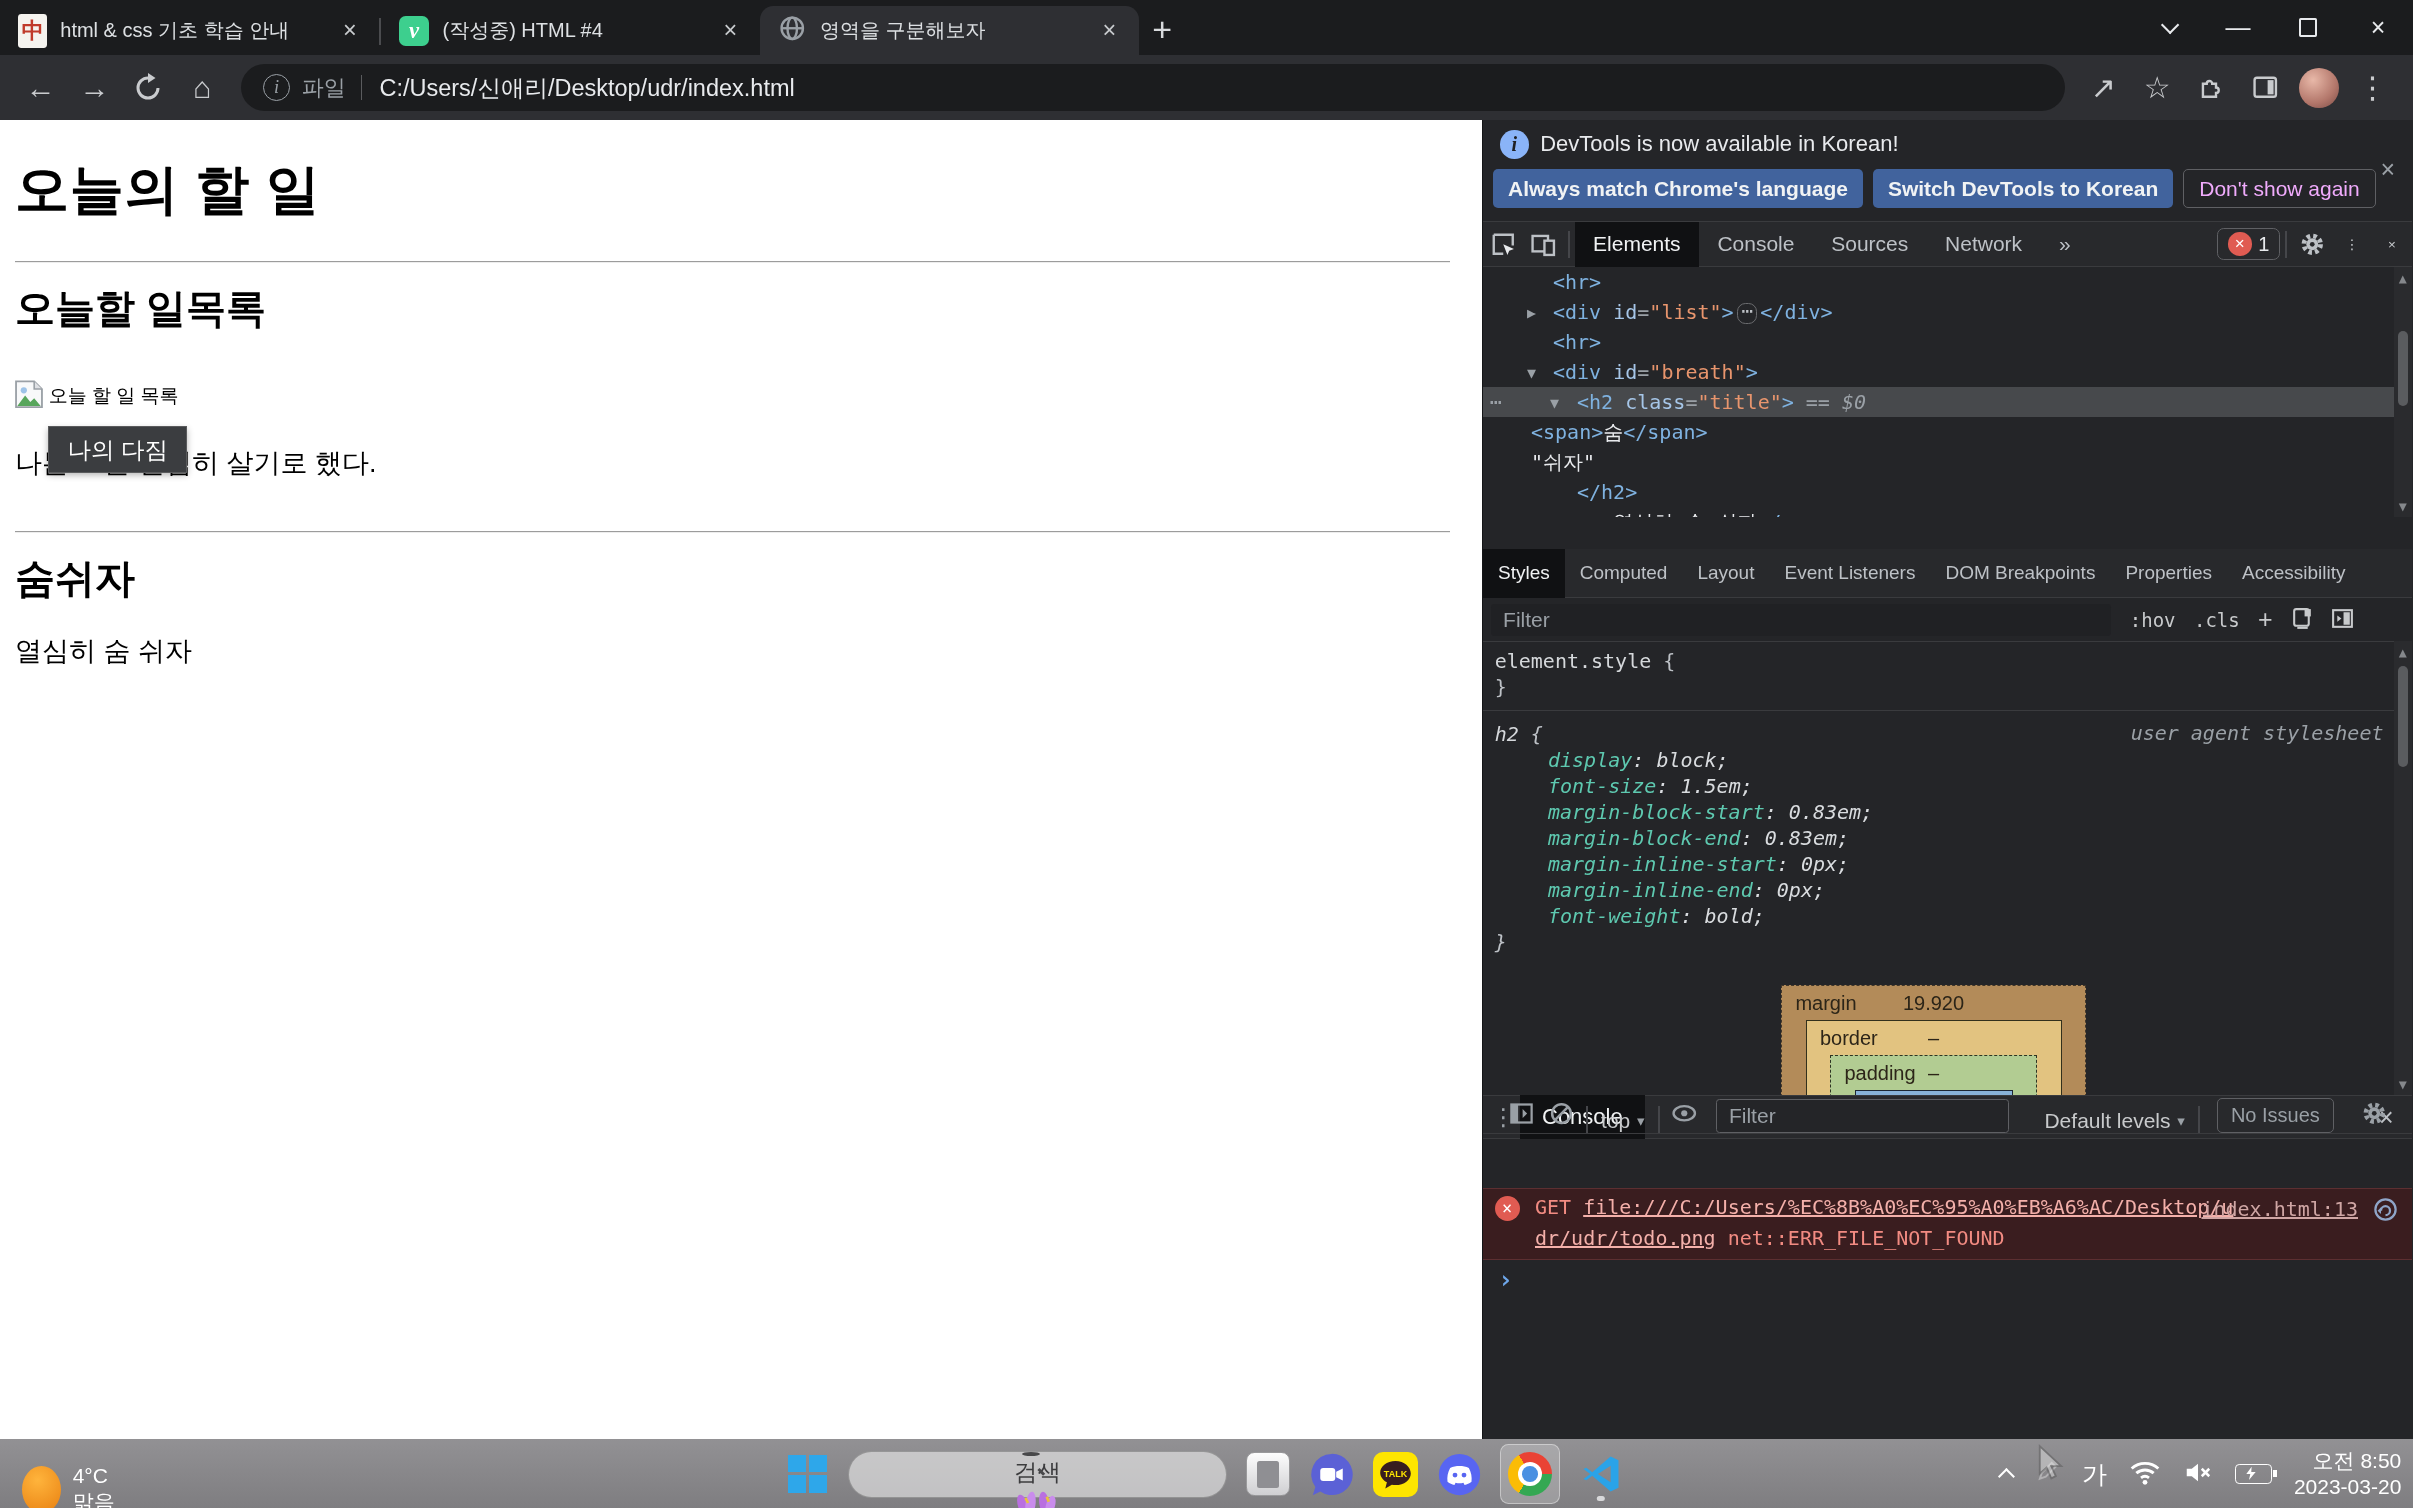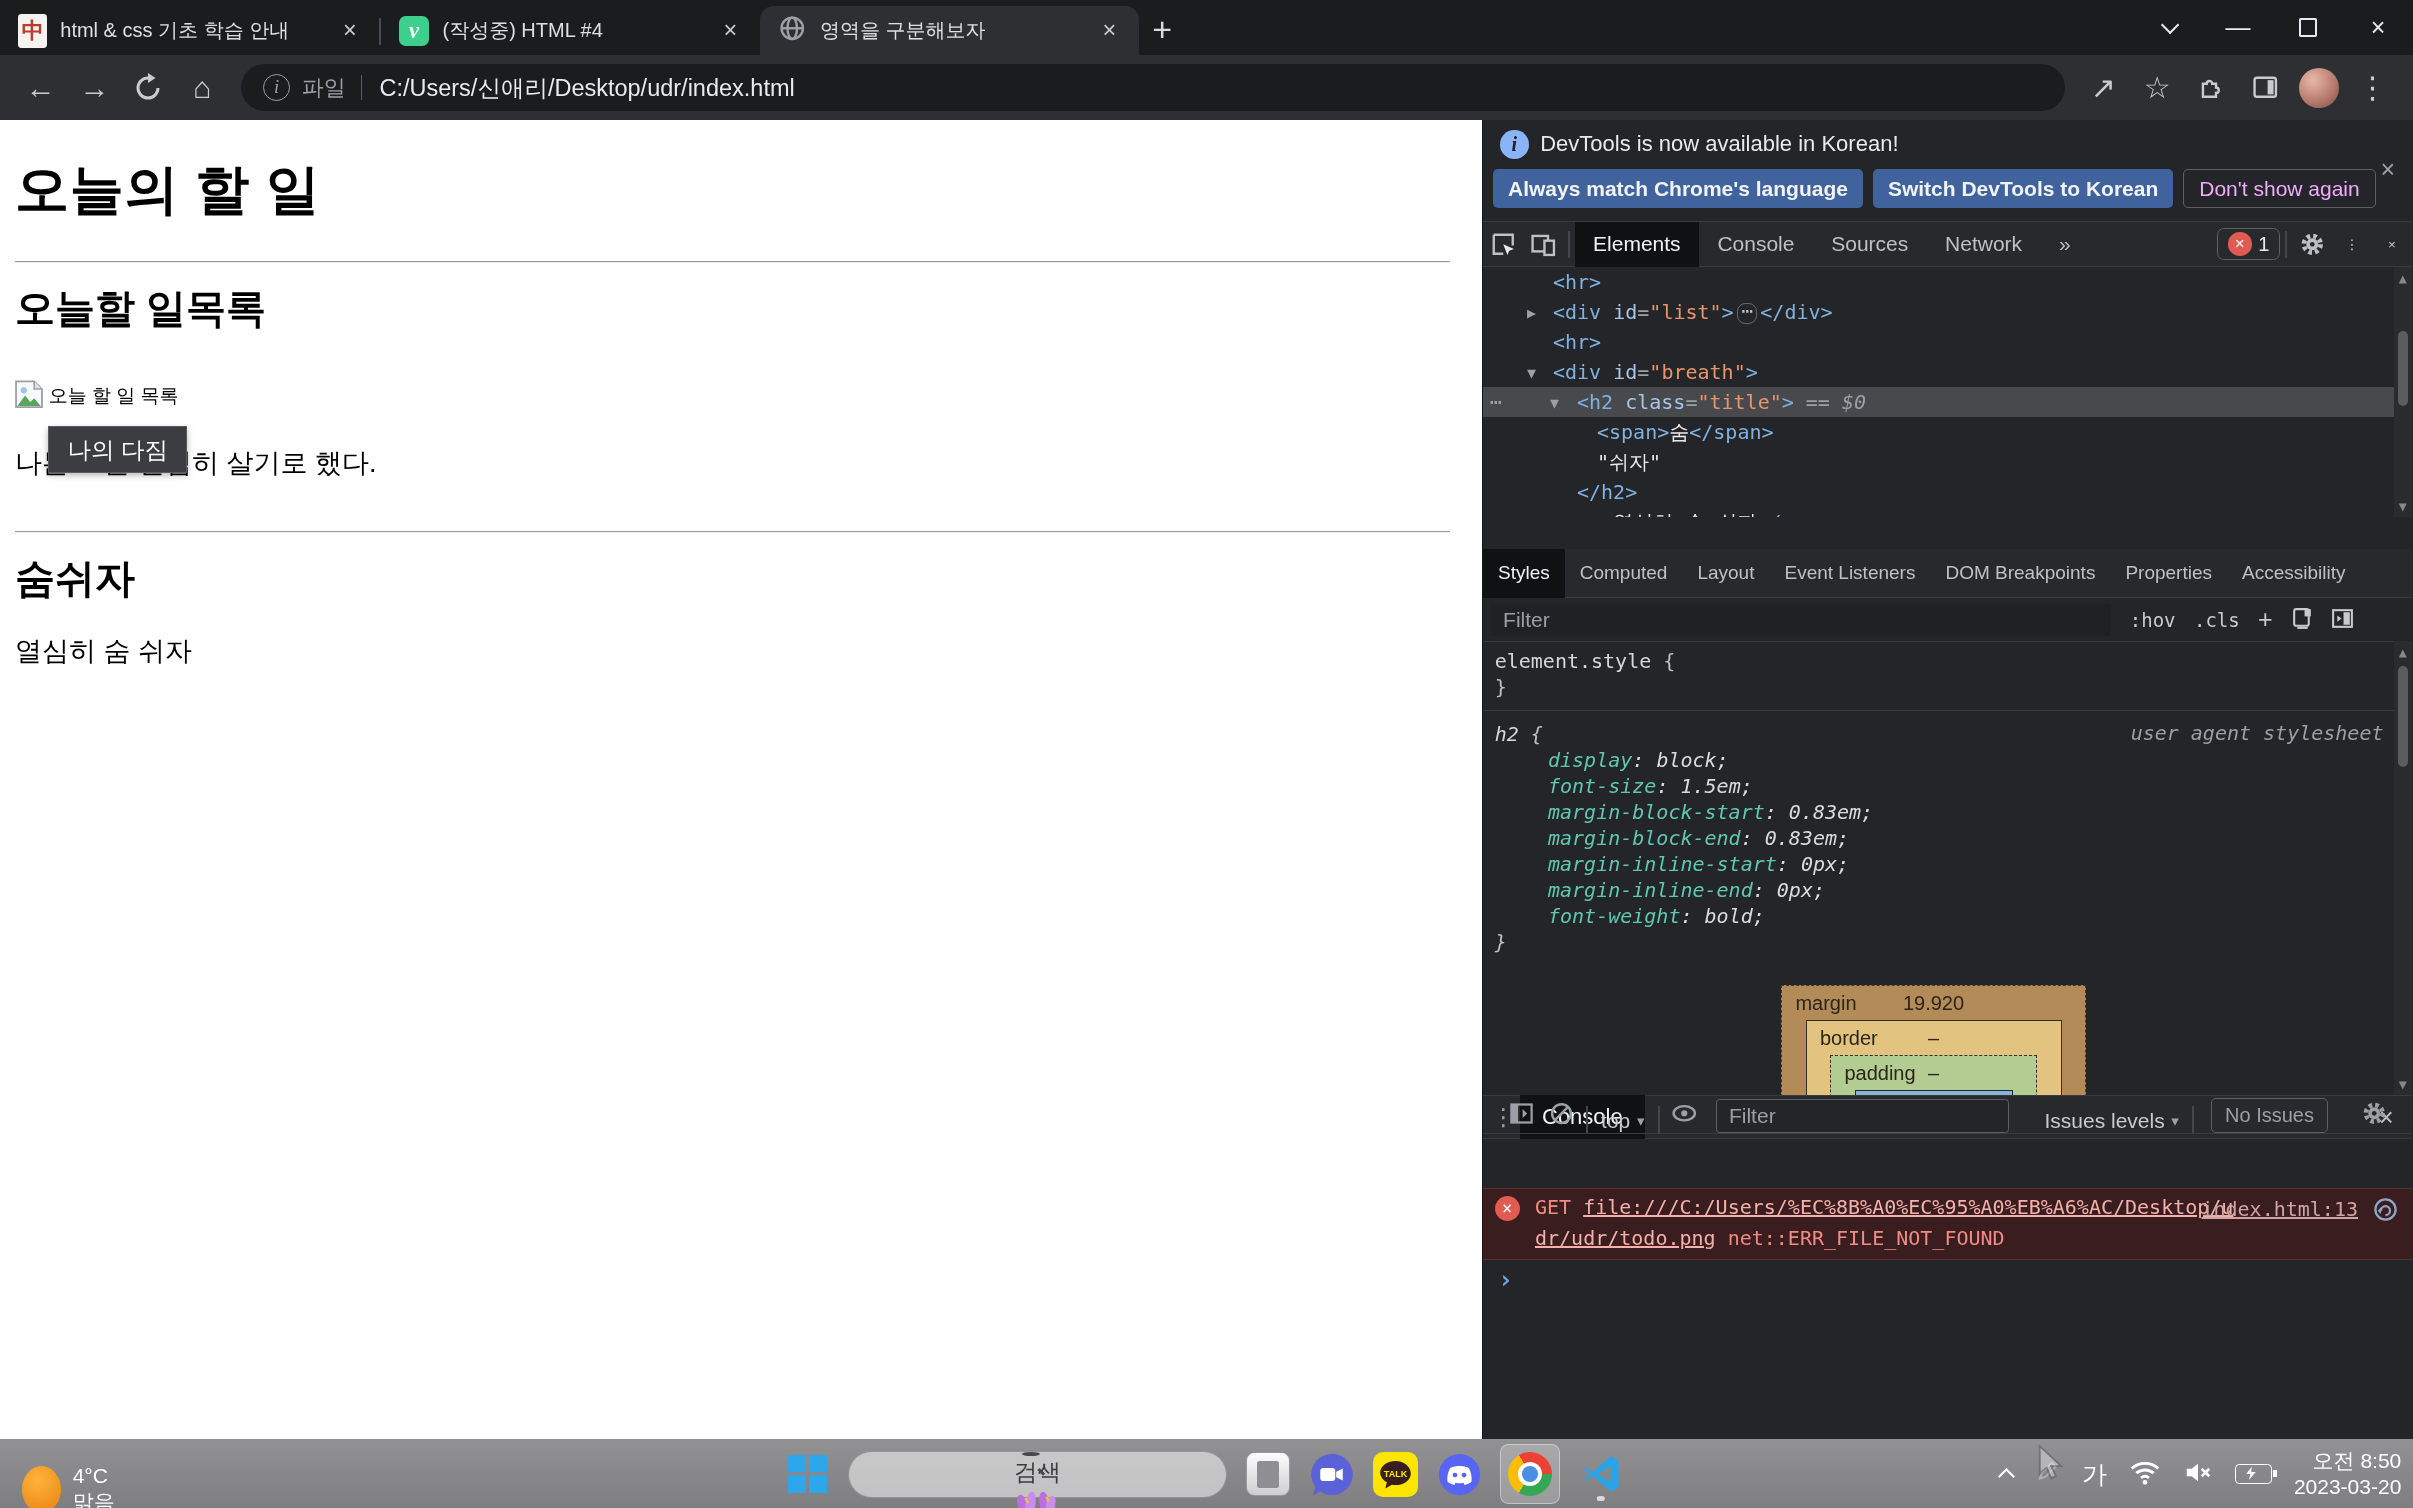--- a/index.html
+++ b/index.html
@@ -60,21 +60,21 @@
   .dtab.active { background:#101113; color:#f1f3f4; }
   .badge-wrap { margin-left:auto; display:flex; align-items:center; }
   .errbadge { display:flex; align-items:center; gap:6.7px; border:1.7px solid #5f6064; border-radius:6.7px; padding:3.4px 10px; }
   .redcir { width:23.5px; height:23.5px; border-radius:50%; background:#e05b52; color:#fff; font-size:17px; display:flex; align-items:center; justify-content:center; }
   .badgenum { color:#e8eaed; font-size:20px; }
 
   .dom { top:147px; height:250px; overflow:hidden; font-family:"DejaVu Sans Mono", monospace; font-size:20px; }
   .tl { height:30px; line-height:30px; white-space:nowrap; position:relative; padding-left:70px; }
   .tl .arrow { position:absolute; left:44px; color:#9aa0a6; font-size:15px; top:0.8px; }
   .tl.lv2 { padding-left:94px; } .tl.lv2 .arrow { left:67px; }
-  .tl.lv3 { padding-left:114px; }
+  .tl.lv3 { padding-left:48px; }
   .tl.sel { background:#47494c; }
   .gutter { position:absolute; left:6.7px; color:#9aa0a6; }
   .tag { color:#7fb2e0; } .attr { color:#a6c6e8; } .val { color:#e8956d; } .txt { color:#e8eaed; } .dim { color:#9aa0a6; }
   .dots-pill { display:inline-block; border:1.7px solid #6a6b6e; border-radius:8.4px; color:#bdc1c6; line-height:13.4px; padding:0 3.4px 5px; font-size:18.4px; margin:0 3.4px; vertical-align:middle; }
   .scrollv { position:absolute; right:0; width:18.4px; background:#2a2b2e; display:flex; flex-direction:column; align-items:center; }
   .scr-arrow { color:#85888c; font-size:13.4px; height:22px; display:flex; align-items:center; }
   .thumb { width:10px; background:#5a5c5f; border-radius:5px; }
 
   .crumbs { top:397px; height:32px; background:#28292c; border-bottom:0.8px solid #3a3b3e; display:flex; align-items:center; font-size:20px; gap:0; }
   .crumb { padding:0 11.7px; color:#83aedd; height:32px; display:flex; align-items:center; }
@@ -432,21 +432,21 @@
           </div>
         <div class="vsep"></div>
         <div class="icobtn">
           <svg width="28.5" height="28.5" viewBox="0 0 24 24">
               <ellipse cx="12" cy="12" rx="9" ry="6" fill="none" stroke="#9aa0a6" stroke-width="2"></ellipse>
               <circle cx="12" cy="12" r="2.6" fill="#9aa0a6"></circle>
             </svg>
         </div>
         <input class="con-filter" placeholder="Filter" style="">
         <div class="ttxt" style="margin-left:23.5px">
-            <span>Issues levels</span>
+            <span>Default levels</span>
             <span class="caret">▾</span>
           </div>
         <div class="vsep"></div>
         <div class="noissues">No Issues</div>
         <div class="icobtn" style="margin-left:auto">
           <svg width="28.5" height="28.5" viewBox="0 0 24 24">
               <circle cx="12" cy="12" r="7" fill="none" stroke="#9aa0a6" stroke-width="4" stroke-dasharray="3 2.6"></circle>
               <circle cx="12" cy="12" r="5" fill="#9aa0a6"></circle>
               <circle cx="12" cy="12" r="2" fill="#242528"></circle>
             </svg>

